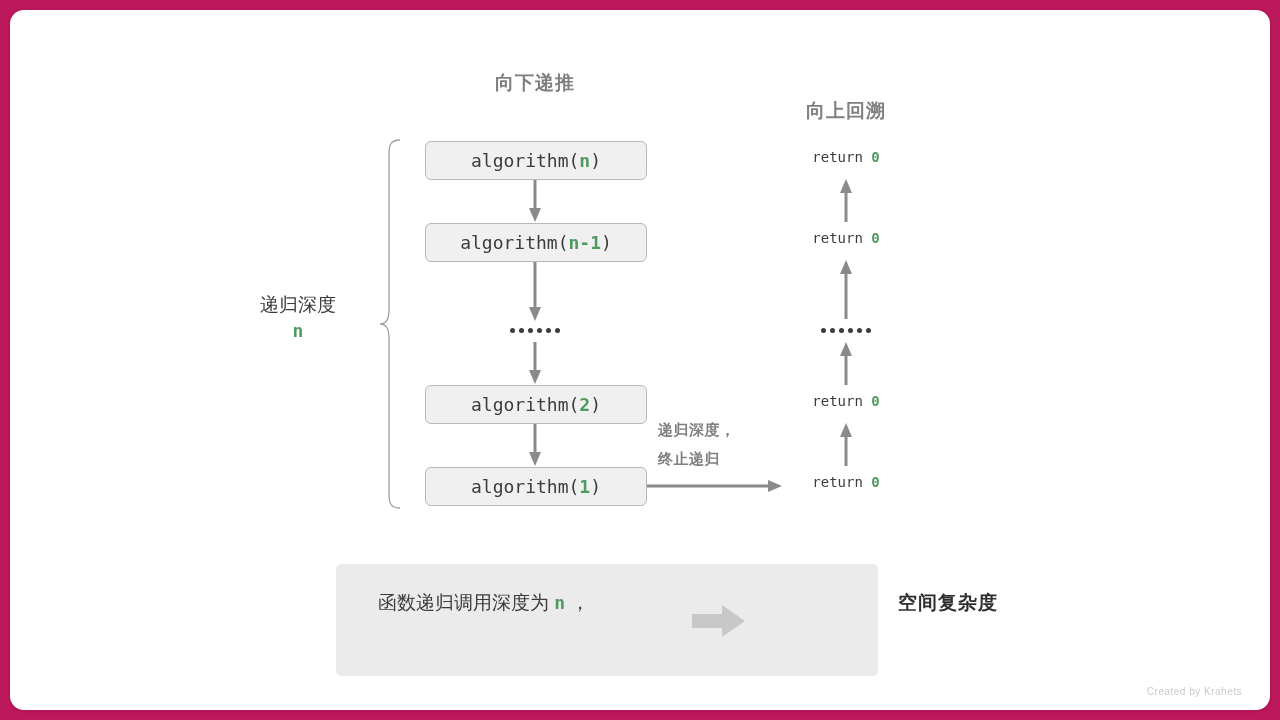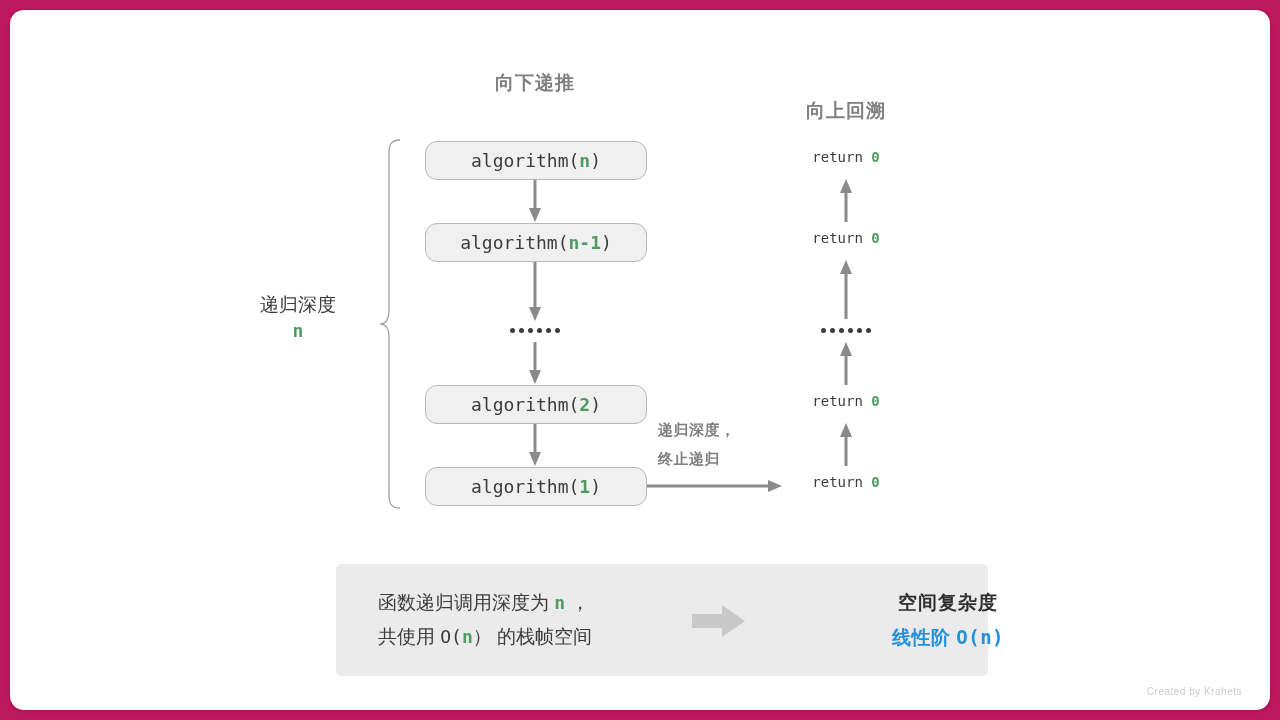--- a/index.html
+++ b/index.html
@@ -40,21 +40,21 @@
   #header-up   { left: 836px; top: 60px; margin-top: 28px; }
 
   .algo-box {
     position: absolute;
     left: 415px;
     width: 222px;
     height: 39px;
     box-sizing: border-box;
     background: #f0f0f0;
     border: 1.4px solid #b8b8b8;
-    border-radius: 12px;
+    border-radius: 6px;
     display: flex;
     align-items: center;
     justify-content: center;
     font-family: "DejaVu Sans Mono", "Liberation Mono", monospace;
     font-size: 18px;
     color: #3c3c3c;
     white-space: nowrap;
   }
   .algo-box .arg { color: #4f9a60; font-weight: bold; }
 
@@ -124,21 +124,21 @@
     color: #808080;
     line-height: 29px;
     letter-spacing: 0.5px;
     white-space: nowrap;
   }
 
   #summary {
     position: absolute;
     left: 326px;
     top: 554px;
-    width: 652px;
+    width: 542px;
     height: 112px;
     background: #ebebeb;
     border-radius: 5px;
   }
   #summary-left {
     position: absolute;
     left: 42px;
     top: 22px;
     font-size: 19px;
     color: #3c3c3c;
@@ -309,29 +309,27 @@
       <polygon points="9,1 3,15 15,15" fill="#8a8a8a"></polygon>
     </svg>
     <svg class="v-arrow" style="left:836px; top:412px" width="18" height="44" viewBox="0 0 18 44">
       <line x1="9" y1="44" x2="9" y2="12" stroke="#8a8a8a" stroke-width="3"></line>
       <polygon points="9,1 3,15 15,15" fill="#8a8a8a"></polygon>
     </svg>
 
     <div id="summary">
       <div id="summary-left">
         <div><span>函数递归调用深度为 </span><span class="g">n</span><span> ，</span></div>
-        <div><span>共使用 </span><span class="mono">O(</span><span class="g">n</span><span>）</span><span> 的栈帧空间</span></div>
       </div>
 
       <svg id="summary-arrow" width="54" height="34" viewBox="0 0 54 34">
         <polygon points="0,10 30,10 30,1 53,17 30,33 30,24 0,24" fill="#c8c8c8"></polygon>
       </svg>
 
       <div id="summary-right">
         <div class="title">空间复杂度</div>
-        <div class="res"><span>线性阶 </span><span class="mono">O(n)</span></div>
       </div>
     </div>
 
     <div id="credit">Created by Krahets</div>
 
   </div>
 </div>
 
 </body></html>

